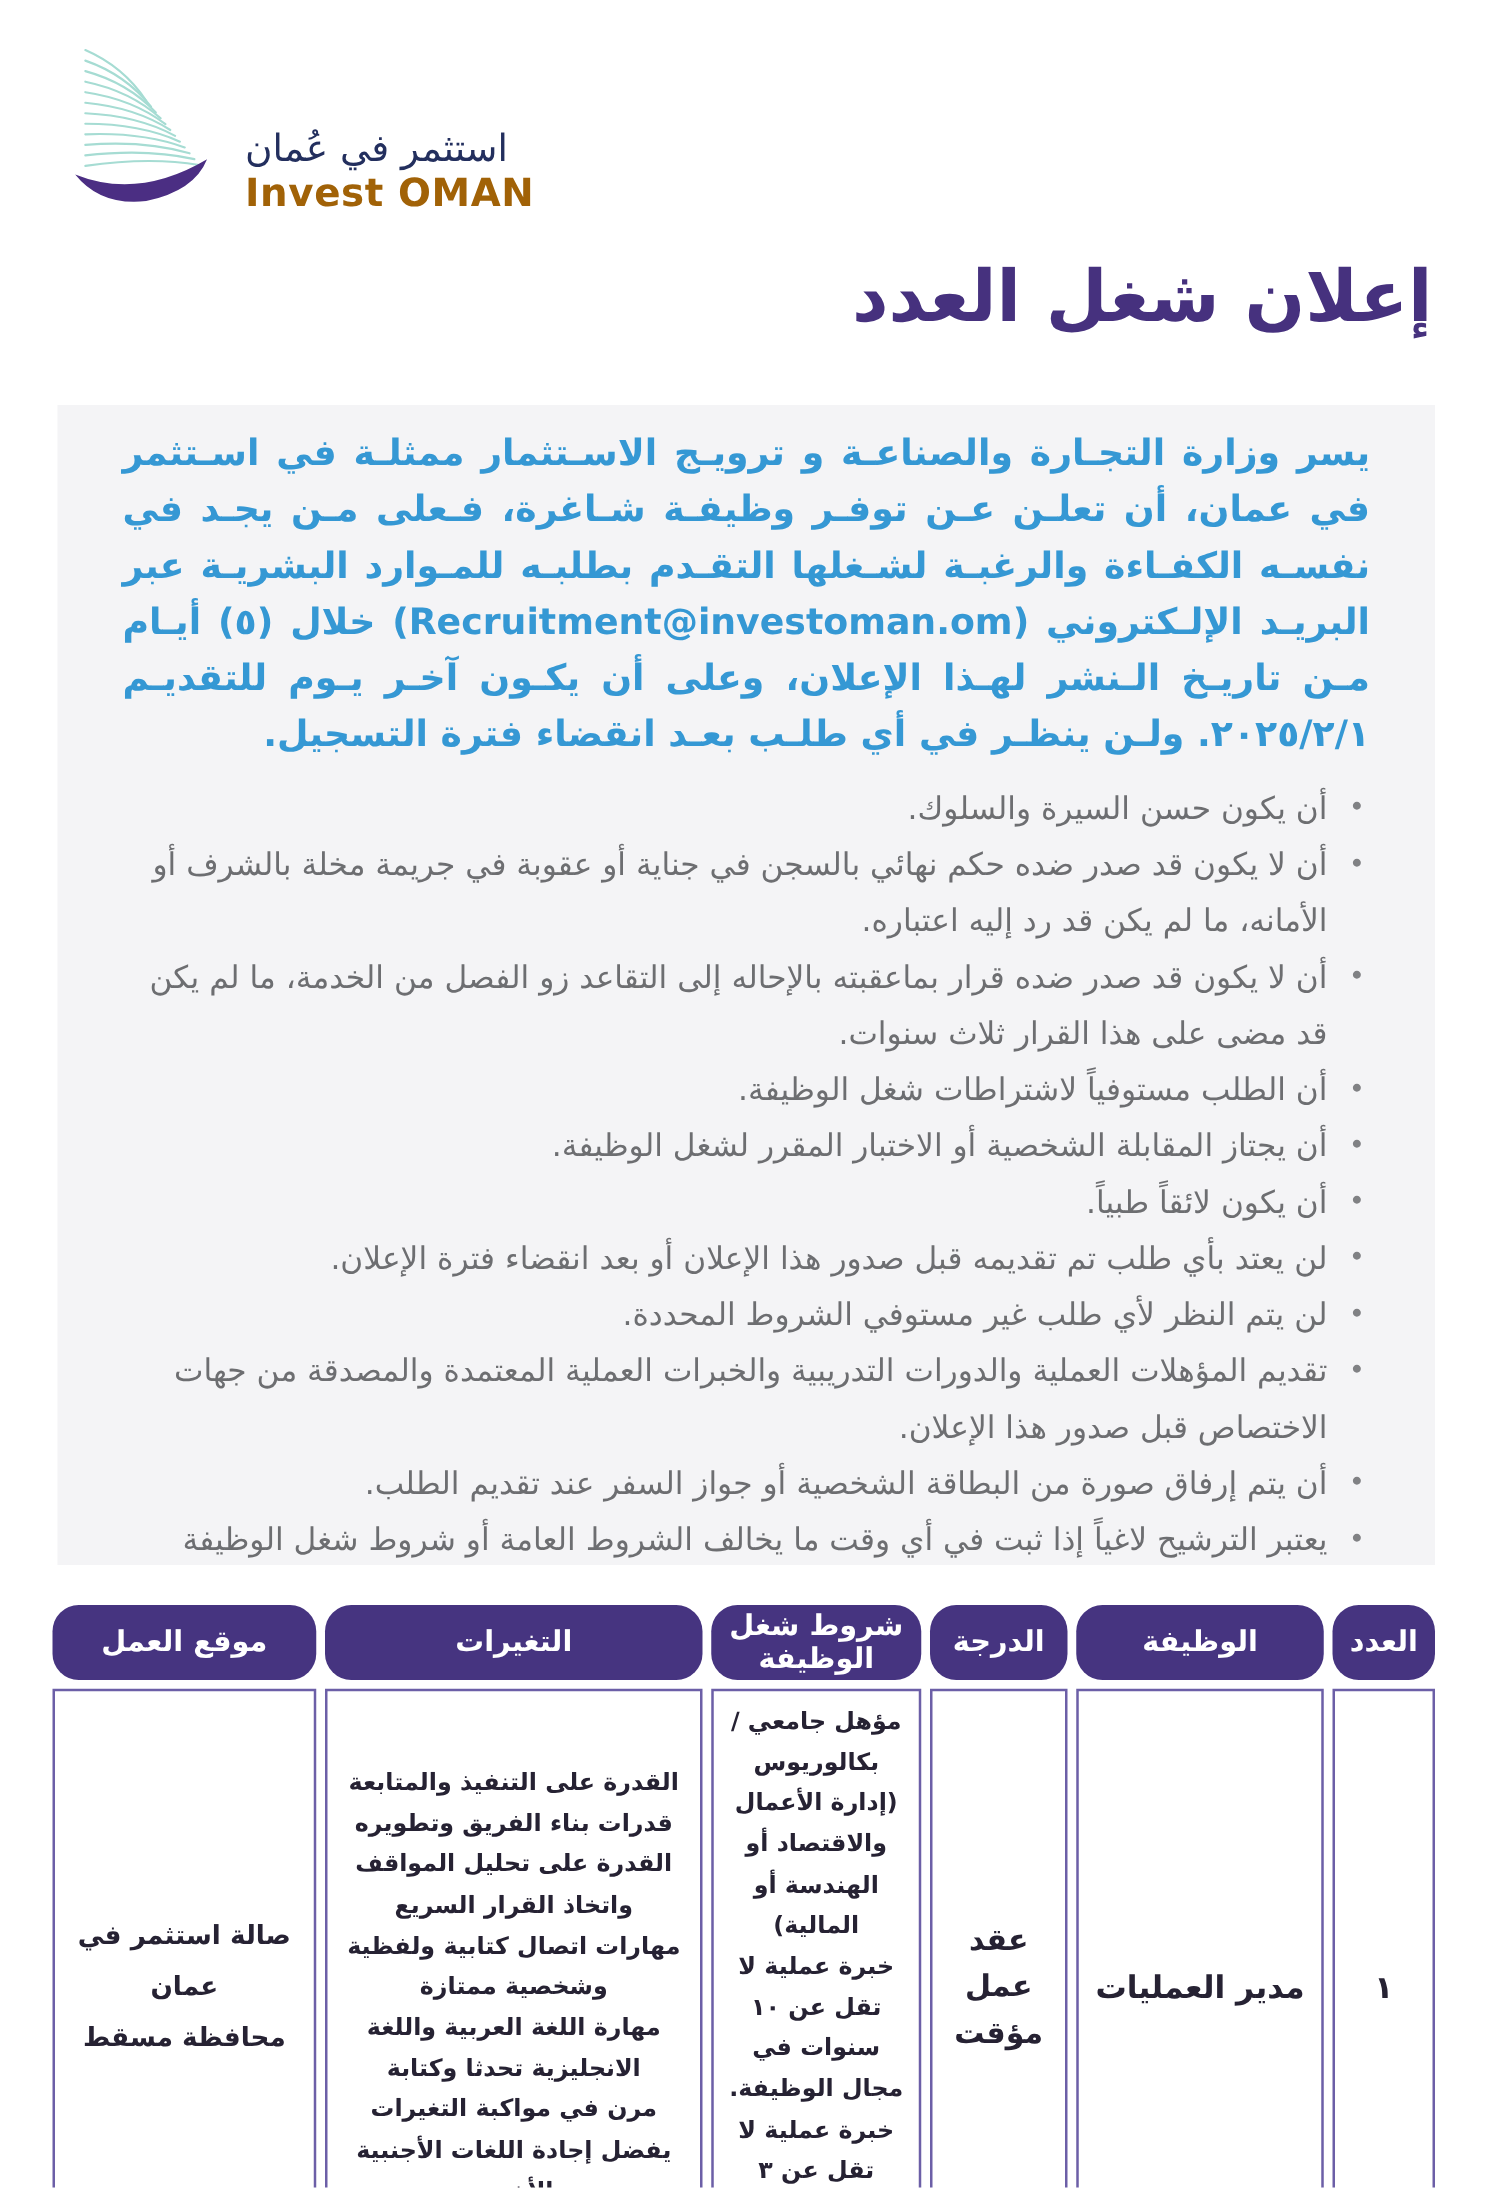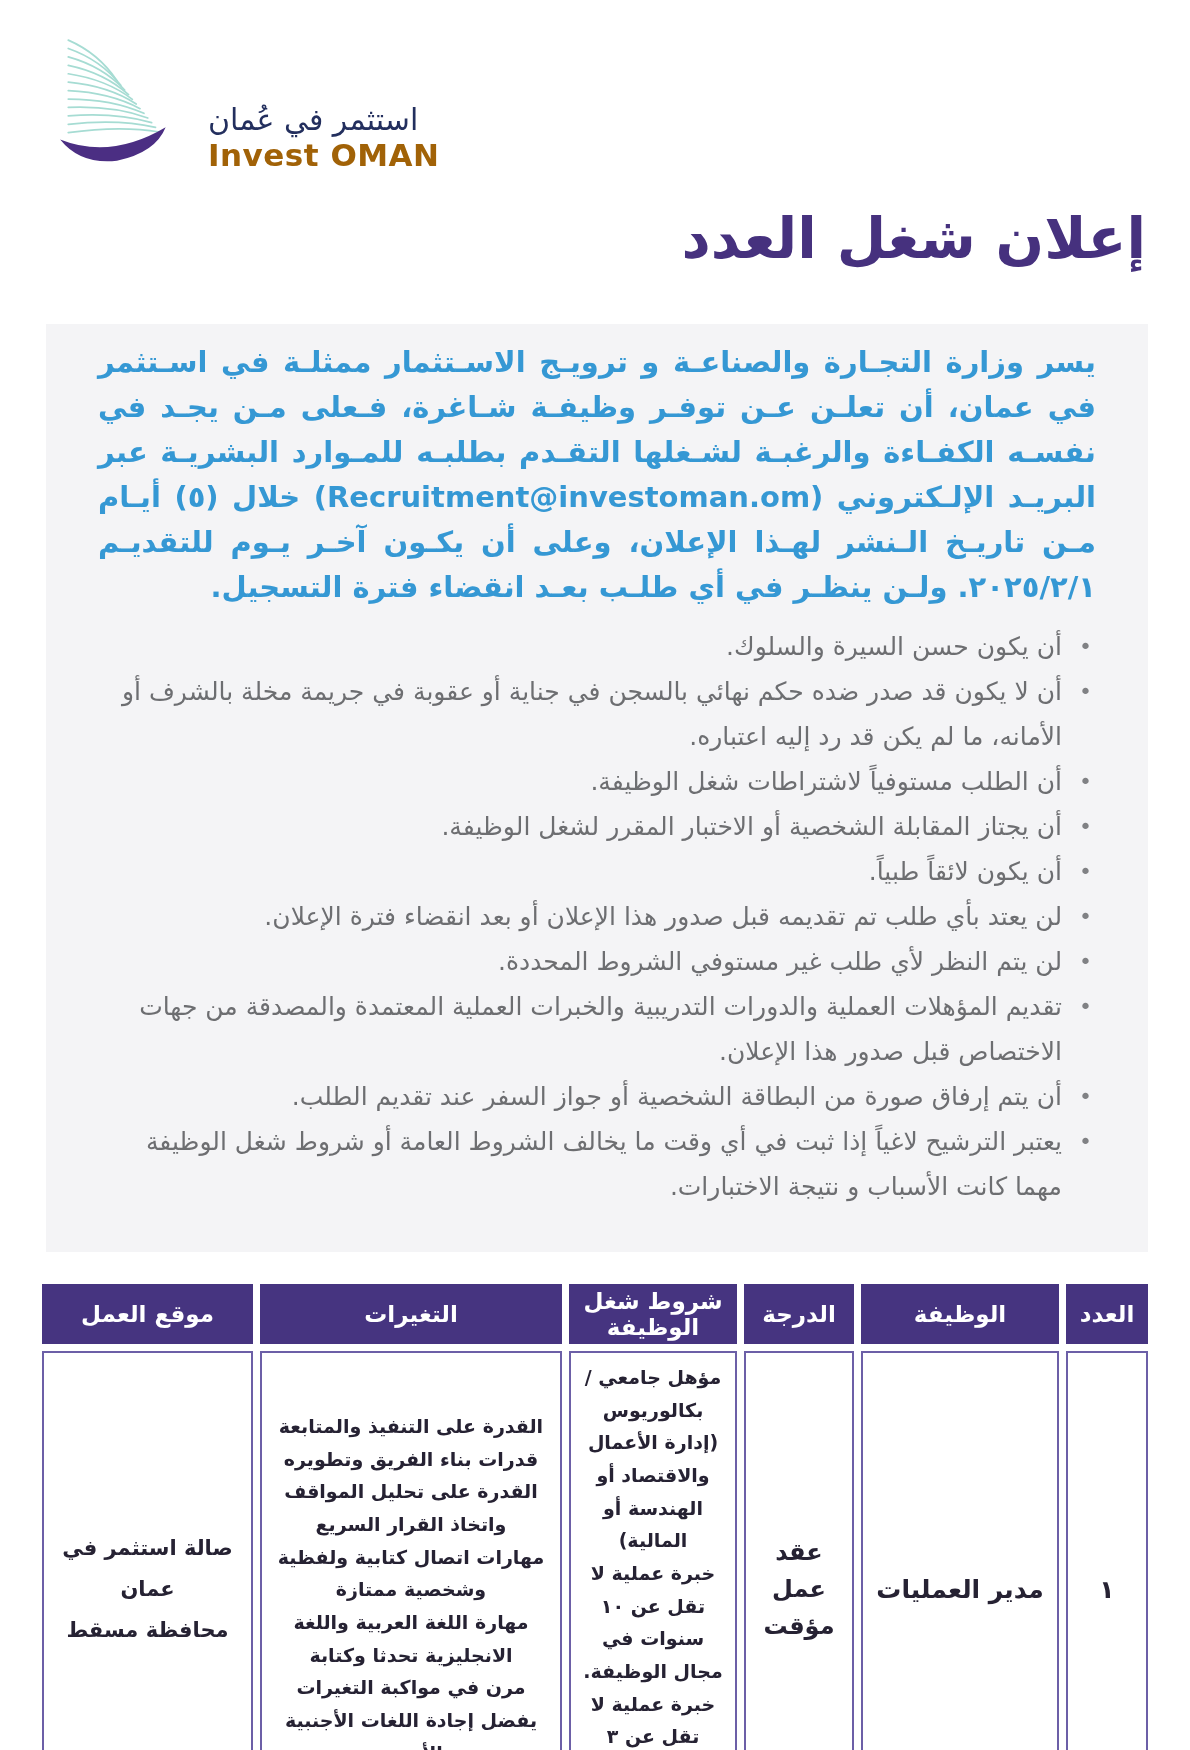--- a/index.html
+++ b/index.html
@@ -5,21 +5,21 @@
   * { box-sizing: border-box; margin: 0; padding: 0; }
   html, body { background: #ffffff; }
   body {
     width: 1190px; height: 1750px;
     font-family: "DejaVu Sans", sans-serif;
     position: relative; overflow: hidden;
   }
   .page { position: absolute; inset: 0; background: #ffffff; }
 
   
-  .logo { position: absolute; left: 58px; top: 34px; display: flex; align-items: flex-end; gap: 12px; }
+  .logo { position: absolute; left: 58px; top: 34px; display: flex; align-items: flex-end; }
   .logo-mark { display: block; }
   .logo-text { margin-left: 14px; padding-bottom: 2px; display: flex; flex-direction: column; align-items: flex-start; }
   .logo-ar { font-size: 30px; color: #232f5e; direction: rtl; line-height: 1.15; }
   .logo-en { font-size: 31px; font-weight: 700; color: #a16207; letter-spacing: 0.5px; line-height: 1.1; text-align: right; }
 
   
   .doc-title {
     position: absolute; top: 204px; right: 44px;
     direction: rtl; text-align: right;
     font-size: 57px; font-weight: 800; color: #46317e; line-height: 1.2;
@@ -47,21 +47,21 @@
 
   
   .table-wrap { position: absolute; left: 42px; right: 42px; top: 1284px; }
   table.jobs {
     width: calc(100% + 14px); margin: -7px;
     border-collapse: separate; border-spacing: 7px; table-layout: fixed;
     direction: rtl;
   }
   table.jobs th {
     background: #463480; color: #ffffff; font-size: 23px; font-weight: 700;
-    height: 42px; padding: 4px 6px; text-align: center; vertical-align: middle;
+    height: 42px; padding: 4px 6px; text-align: center; vertical-align: middle; border-radius: 21px;
   }
   table.jobs td {
     background: #ffffff; border: 2px solid #6c5fa7;
     height: 226px; vertical-align: middle; text-align: center;
     color: #262233; font-weight: 700; padding: 8px 10px;
   }
   td.cell-count { background: #e8e7ea; border: none; font-size: 25px; color: #231f20; }
   td.cell-job   { font-size: 25px; }
   td.cell-grade { font-size: 24px; line-height: 1.55; padding: 8px 16px; }
   td.cell-req   { font-size: 19px; line-height: 1.72; white-space: pre-line; }
@@ -97,20 +97,21 @@
     </div>
   </div>
 
   <h1 class="doc-title">إعلان شغل العدد</h1>
 
   <div class="content-card">
     <p class="intro">يسر وزارة التجـارة والصناعـة و ترويـج الاسـتثمار ممثلـة في اسـتثمر في عمان، أن تعلـن عـن توفـر وظيفـة شـاغرة، فـعلى مـن يجـد في نفسـه الكفـاءة والرغبـة لشـغلها التقـدم بطلبـه للمـوارد البشريـة عبر البريـد الإلـكتروني (Recruitment@investoman.om) خلال (٥) أيـام مـن تاريـخ الـنشر لهـذا الإعلان، وعلى أن يكـون آخـر يـوم للتقديـم ٢٠٢٥/٢/١. ولـن ينظـر في أي طلـب بعـد انقضاء فترة التسجيل.</p>
     <ul class="terms">
       <li>أن يكون حسن السيرة والسلوك.</li>
       <li>أن لا يكون قد صدر ضده حكم نهائي بالسجن في جناية أو عقوبة في جريمة مخلة بالشرف أو الأمانه، ما لم يكن قد رد إليه اعتباره.</li>
+      <li>أن لا يكون قد صدر ضده قرار بماعقبته بالإحاله إلى التقاعد زو الفصل من الخدمة، ما لم يكن قد مضى على هذا القرار ثلاث سنوات.</li>
       <li>أن الطلب مستوفياً لاشتراطات شغل الوظيفة.</li>
       <li>أن يجتاز المقابلة الشخصية أو الاختبار المقرر لشغل الوظيفة.</li>
       <li>أن يكون لائقاً طبياً.</li>
       <li>لن يعتد بأي طلب تم تقديمه قبل صدور هذا الإعلان أو بعد انقضاء فترة الإعلان.</li>
       <li>لن يتم النظر لأي طلب غير مستوفي الشروط المحددة.</li>
       <li>تقديم المؤهلات العملية والدورات التدريبية والخبرات العملية المعتمدة والمصدقة من جهات الاختصاص قبل صدور هذا الإعلان.</li>
       <li>أن يتم إرفاق صورة من البطاقة الشخصية أو جواز السفر عند تقديم الطلب.</li>
       <li>يعتبر الترشيح لاغياً إذا ثبت في أي وقت ما يخالف الشروط العامة أو شروط شغل الوظيفة مهما كانت الأسباب و نتيجة الاختبارات.</li>
     </ul>
   </div>

